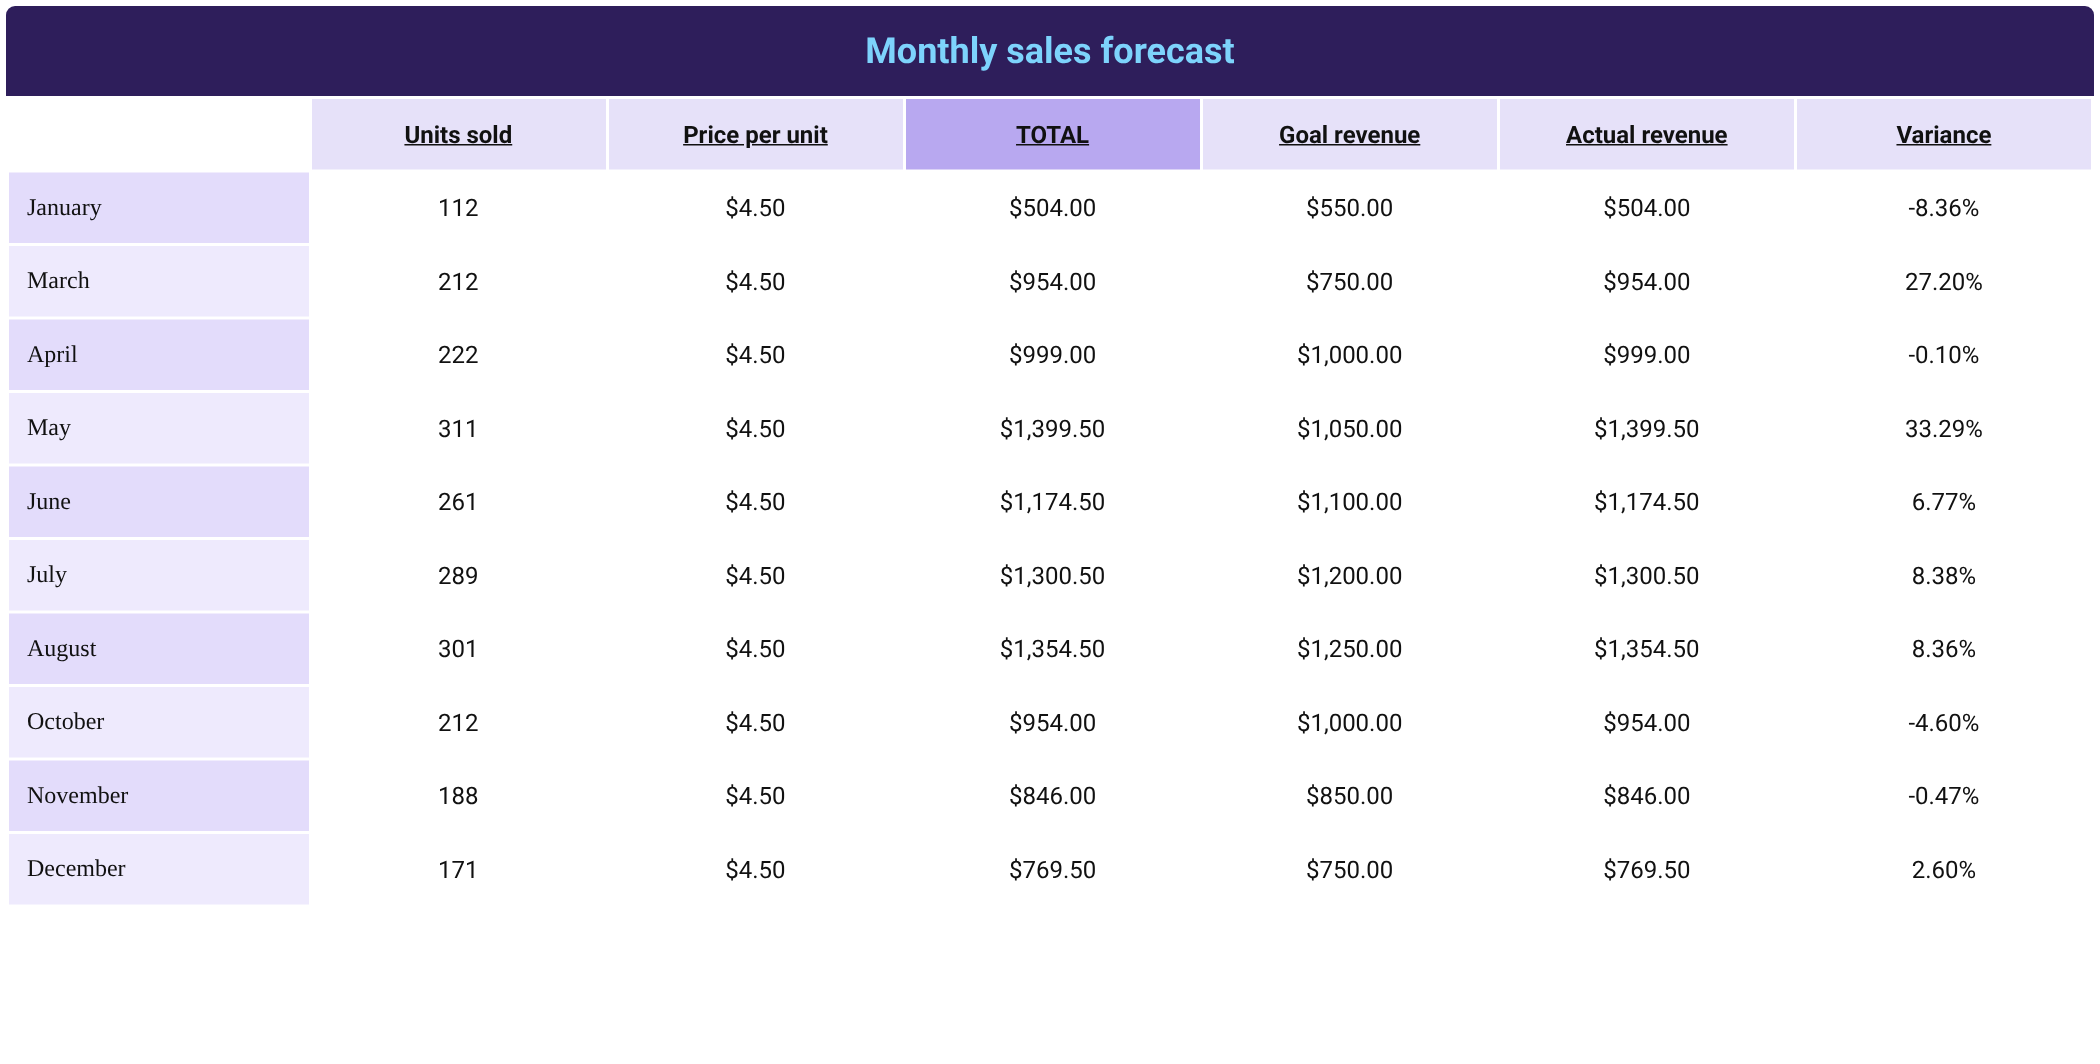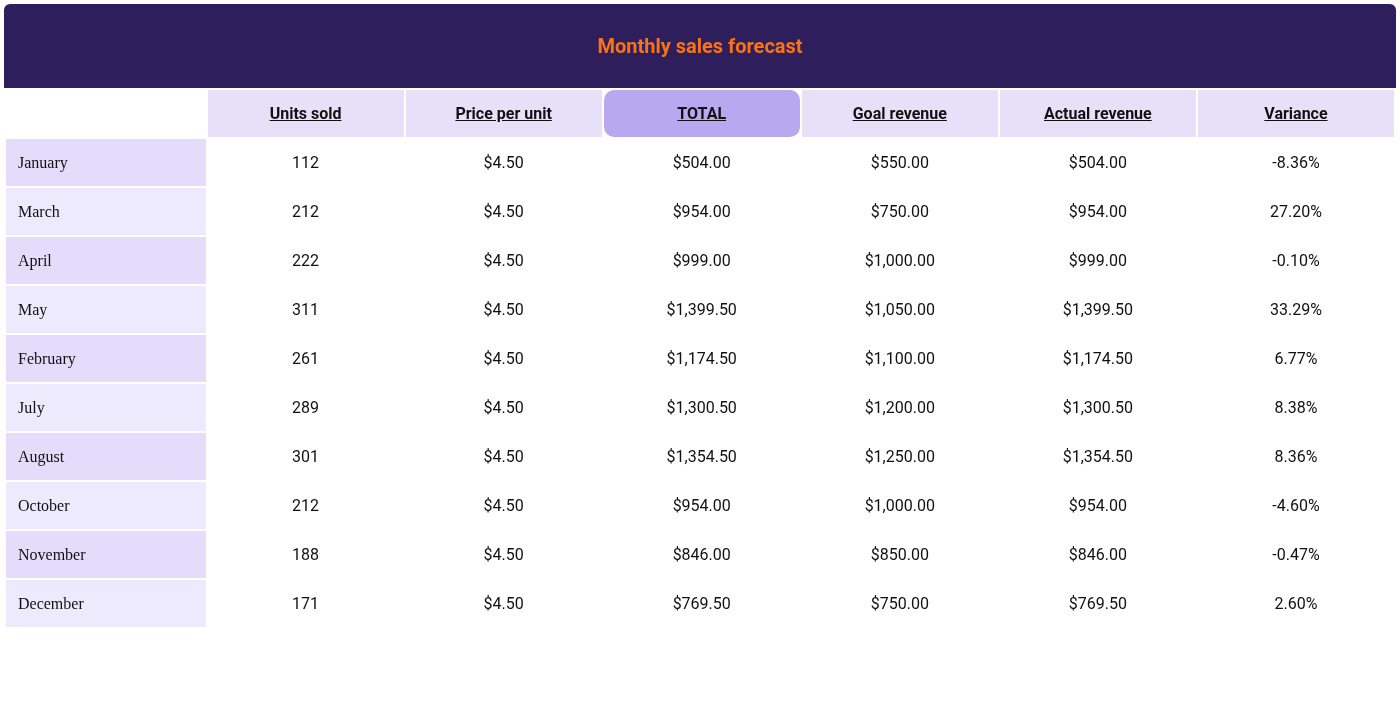--- a/index.html
+++ b/index.html
@@ -7,25 +7,25 @@
       padding: 0;
       box-sizing: border-box;
     }
     body {
       font-family: -apple-system, BlinkMacSystemFont, "Segoe UI", Roboto, Helvetica, Arial, sans-serif;
       background: #fff;
       padding: 4px;
     }
     .title-bar {
       background: #2e1e5b;
-      color: #f97316;
+      color: #7dd3fc;
       text-align: center;
       font-weight: 700;
-      font-size: 20px;
-      padding: 30px 0;
+      font-size: 24px;
+      padding: 16px 0;
       border-radius: 6px 6px 0 0;
     }
     table {
       width: 100%;
       border-collapse: separate;
       border-spacing: 2px;
       table-layout: fixed;
     }
     th, td {
       padding: 14px 12px;
@@ -36,21 +36,20 @@
       background: #e6e1f9;
       font-weight: 700;
       text-align: center;
       text-decoration: underline;
     }
     th.label-col {
       background: #fff;
     }
     th.total-col {
       background: #b8a8f0;
-      border-radius: 10px;
     }
     td {
       background: #fff;
       text-align: center;
     }
     td.label-cell {
       text-align: left;
       background: #e3dcfb;
       font-family: Liberation Serif, serif;
     }
@@ -117,21 +116,21 @@
       <tr>
         <td class="label-cell">May</td>
         <td>311</td>
         <td>$4.50</td>
         <td>$1,399.50</td>
         <td>$1,050.00</td>
         <td>$1,399.50</td>
         <td>33.29%</td>
       </tr>
       <tr>
-        <td class="label-cell">February</td>
+        <td class="label-cell">June</td>
         <td>261</td>
         <td>$4.50</td>
         <td>$1,174.50</td>
         <td>$1,100.00</td>
         <td>$1,174.50</td>
         <td>6.77%</td>
       </tr>
       <tr>
         <td class="label-cell">July</td>
         <td>289</td>

